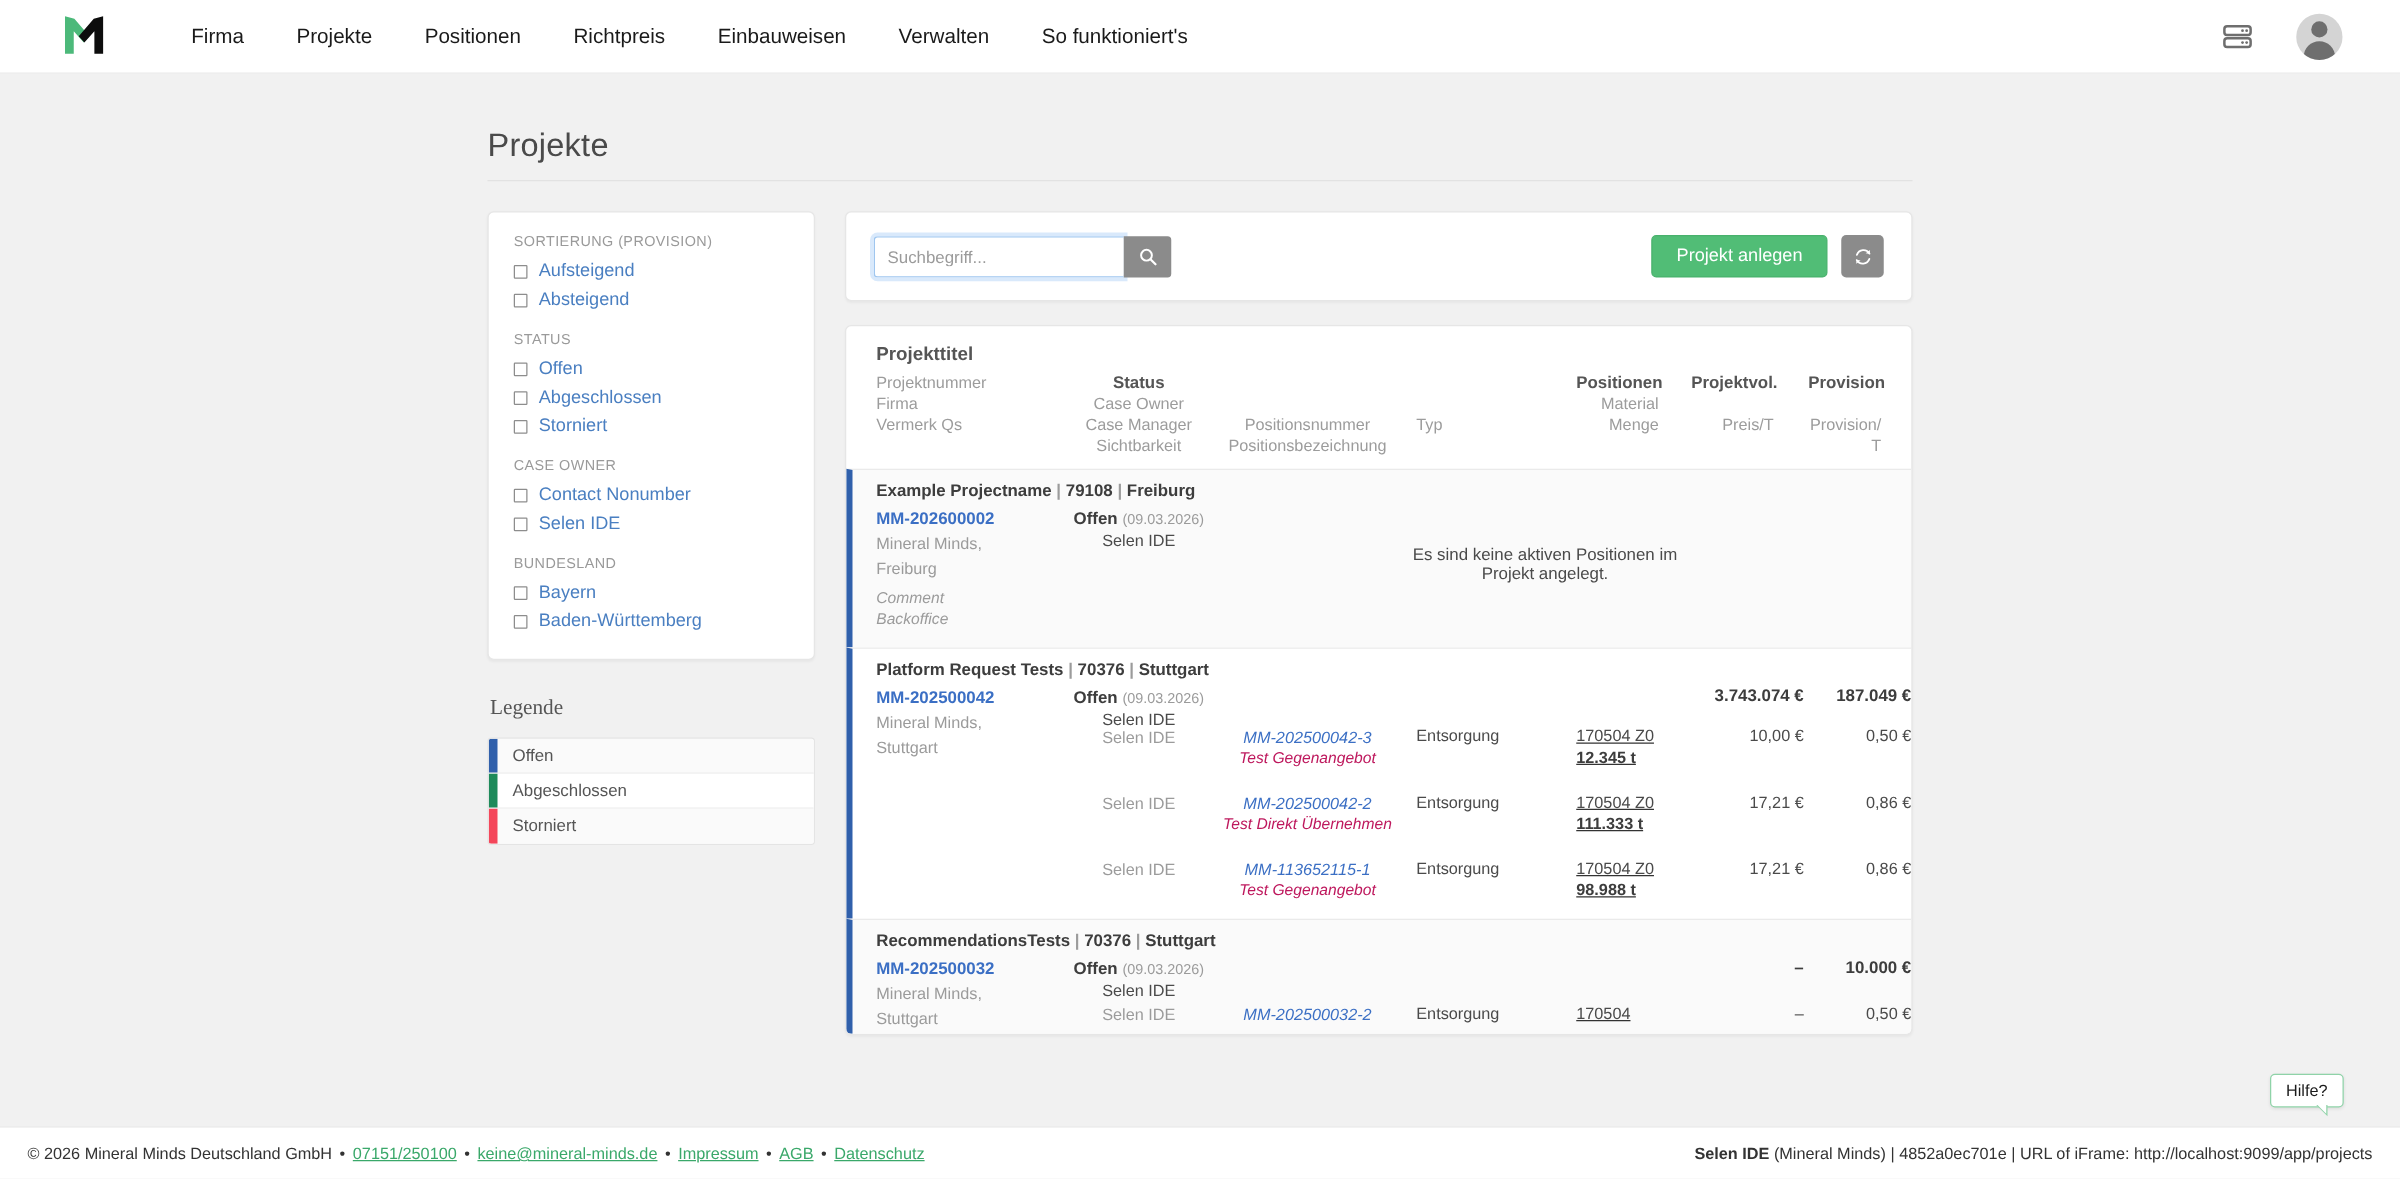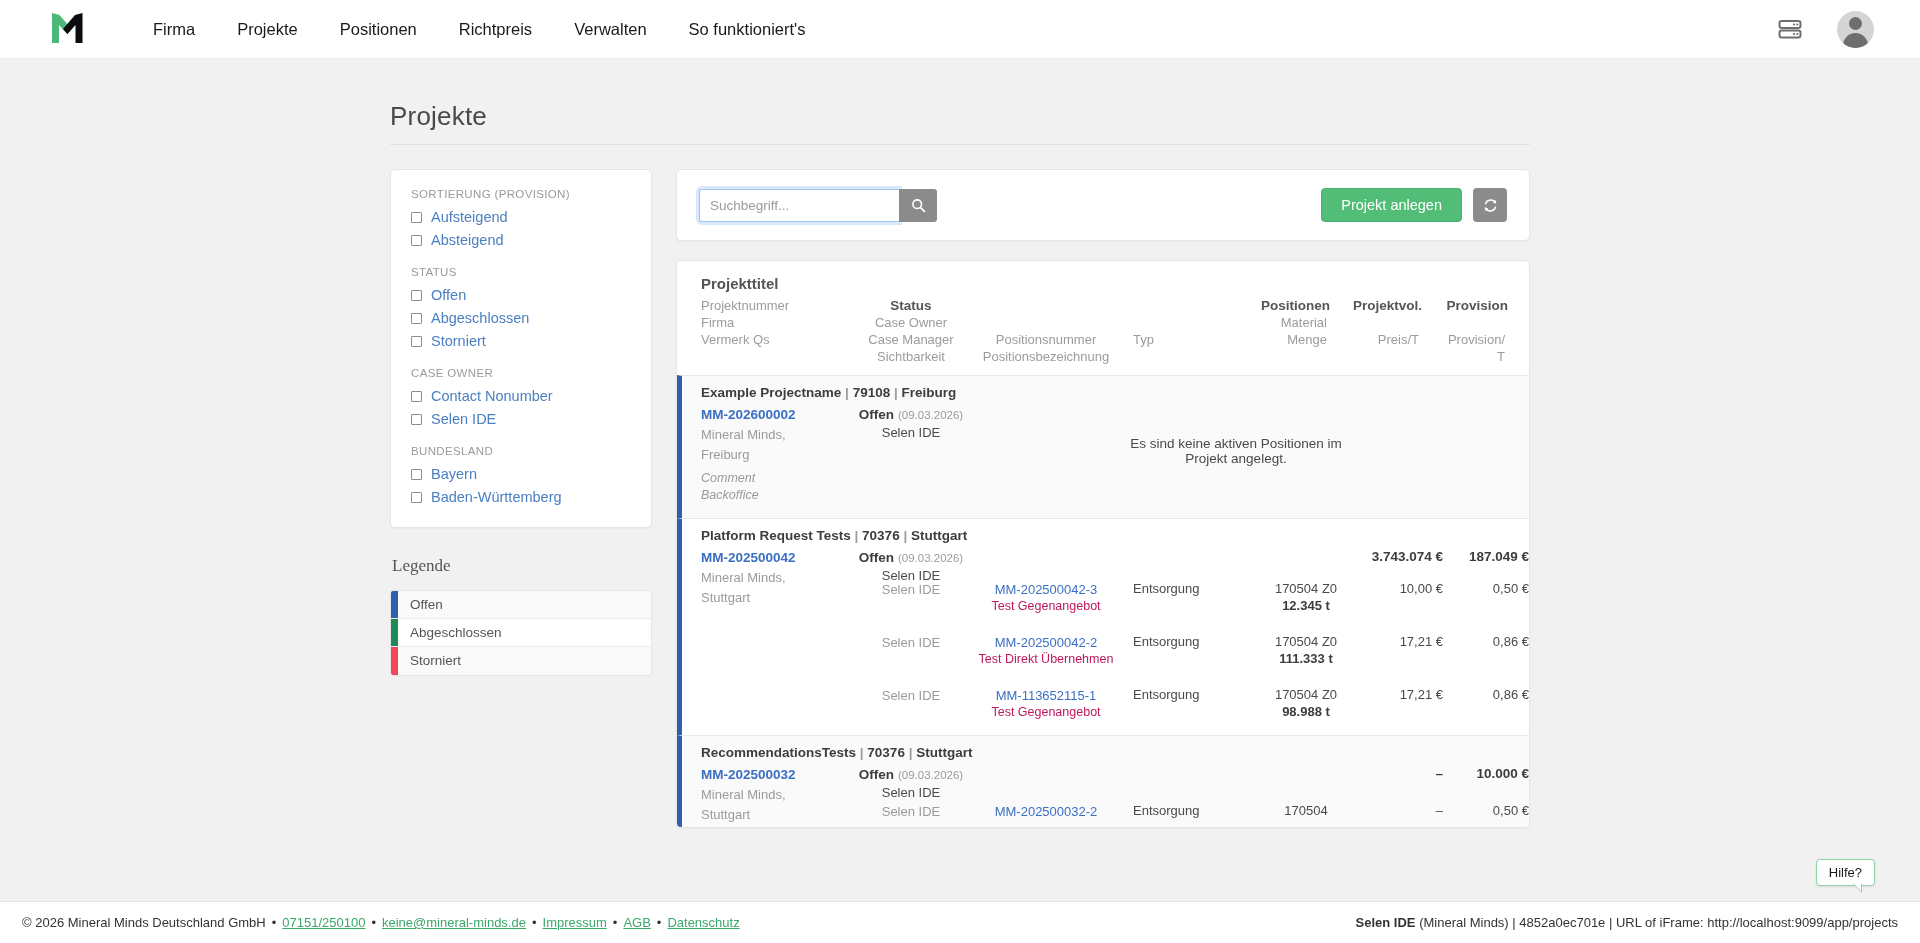--- a/index.html
+++ b/index.html
@@ -153,23 +153,23 @@
 
   .proj-title {
     font-size:13.5px; font-weight:bold; color:#3d3d3d;
     padding:9px 0 6px 19px;
   }
   .proj-title .sep { color:#9b9b9b; font-weight:bold; }
 
   .prow { display:flex; align-items:flex-start; padding-left:19px; }
   .c1 { width:150px; flex:0 0 150px; }
   .c2 { width:120px; flex:0 0 120px; text-align:center; }
-  .c3 { width:150px; flex:0 0 150px; text-align:center; }
+  .c3 { width:150px; flex:0 0 150px; text-align:center;font-style:italic; }
   .c4 { width:140px; flex:0 0 140px; text-align:left; padding-left:12px; }
-  .c5 { flex:1 1 auto; text-align:center; }
+  .c5 { flex:1 1 auto; text-align:left;text-decoration:underline; }
   .c6 { width:92px; flex:0 0 92px; text-align:right; }
   .c7 { width:86px; flex:0 0 86px; text-align:right; }
 
   .pnum { color:#3b6fc4; font-weight:bold; font-size:13.5px; text-decoration:none; cursor:pointer; }
   .status-open { font-weight:bold; color:#3d3d3d; font-size:13.5px; }
   .status-date { color:#9b9b9b; font-size:11.5px; }
   .muted { color:#9b9b9b; font-size:13px; line-height:20px; }
   .muted-it { color:#9b9b9b; font-size:12.5px; font-style:italic; line-height:17px; }
   .owner { color:#4a4a4a; font-size:13px; }
   .val-strong { font-weight:bold; color:#3d3d3d; font-size:13.5px; }
@@ -225,20 +225,21 @@
     <svg viewBox="0 0 44 40" width="44" height="40" aria-hidden="true">
       <path d="M6 4 L6 34 L13 34 L13 16 L21 25 L25.5 20 L13.5 6 Z" fill="#4cb97a"></path>
       <path d="M36.5 4 L36.5 34 L29.5 34 L29.5 16 L21.5 25 L17 20 L29 6 Z" fill="#0d0d0d"></path>
     </svg>
   </div>
   <nav class="nav">
     <a href="#">Firma</a>
     <a href="#">Projekte</a>
     <a href="#">Positionen</a>
     <a href="#">Richtpreis</a>
+    <a href="#">Einbauweisen</a>
     <a href="#">Verwalten</a>
     <a href="#">So funktioniert's</a>
   </nav>
   <div class="topbar-right">
     <div class="icon-btn">
       <svg width="26" height="26" viewBox="0 0 26 26" aria-hidden="true">
         <rect x="2.5" y="5" width="21" height="7" rx="2.2" fill="none" stroke="#6e6e6e" stroke-width="2"></rect>
         <rect x="2.5" y="14.5" width="21" height="7" rx="2.2" fill="none" stroke="#6e6e6e" stroke-width="2"></rect>
         <circle cx="17" cy="8.5" r="1.1" fill="#6e6e6e"></circle>
         <circle cx="20.3" cy="8.5" r="1.1" fill="#6e6e6e"></circle>

